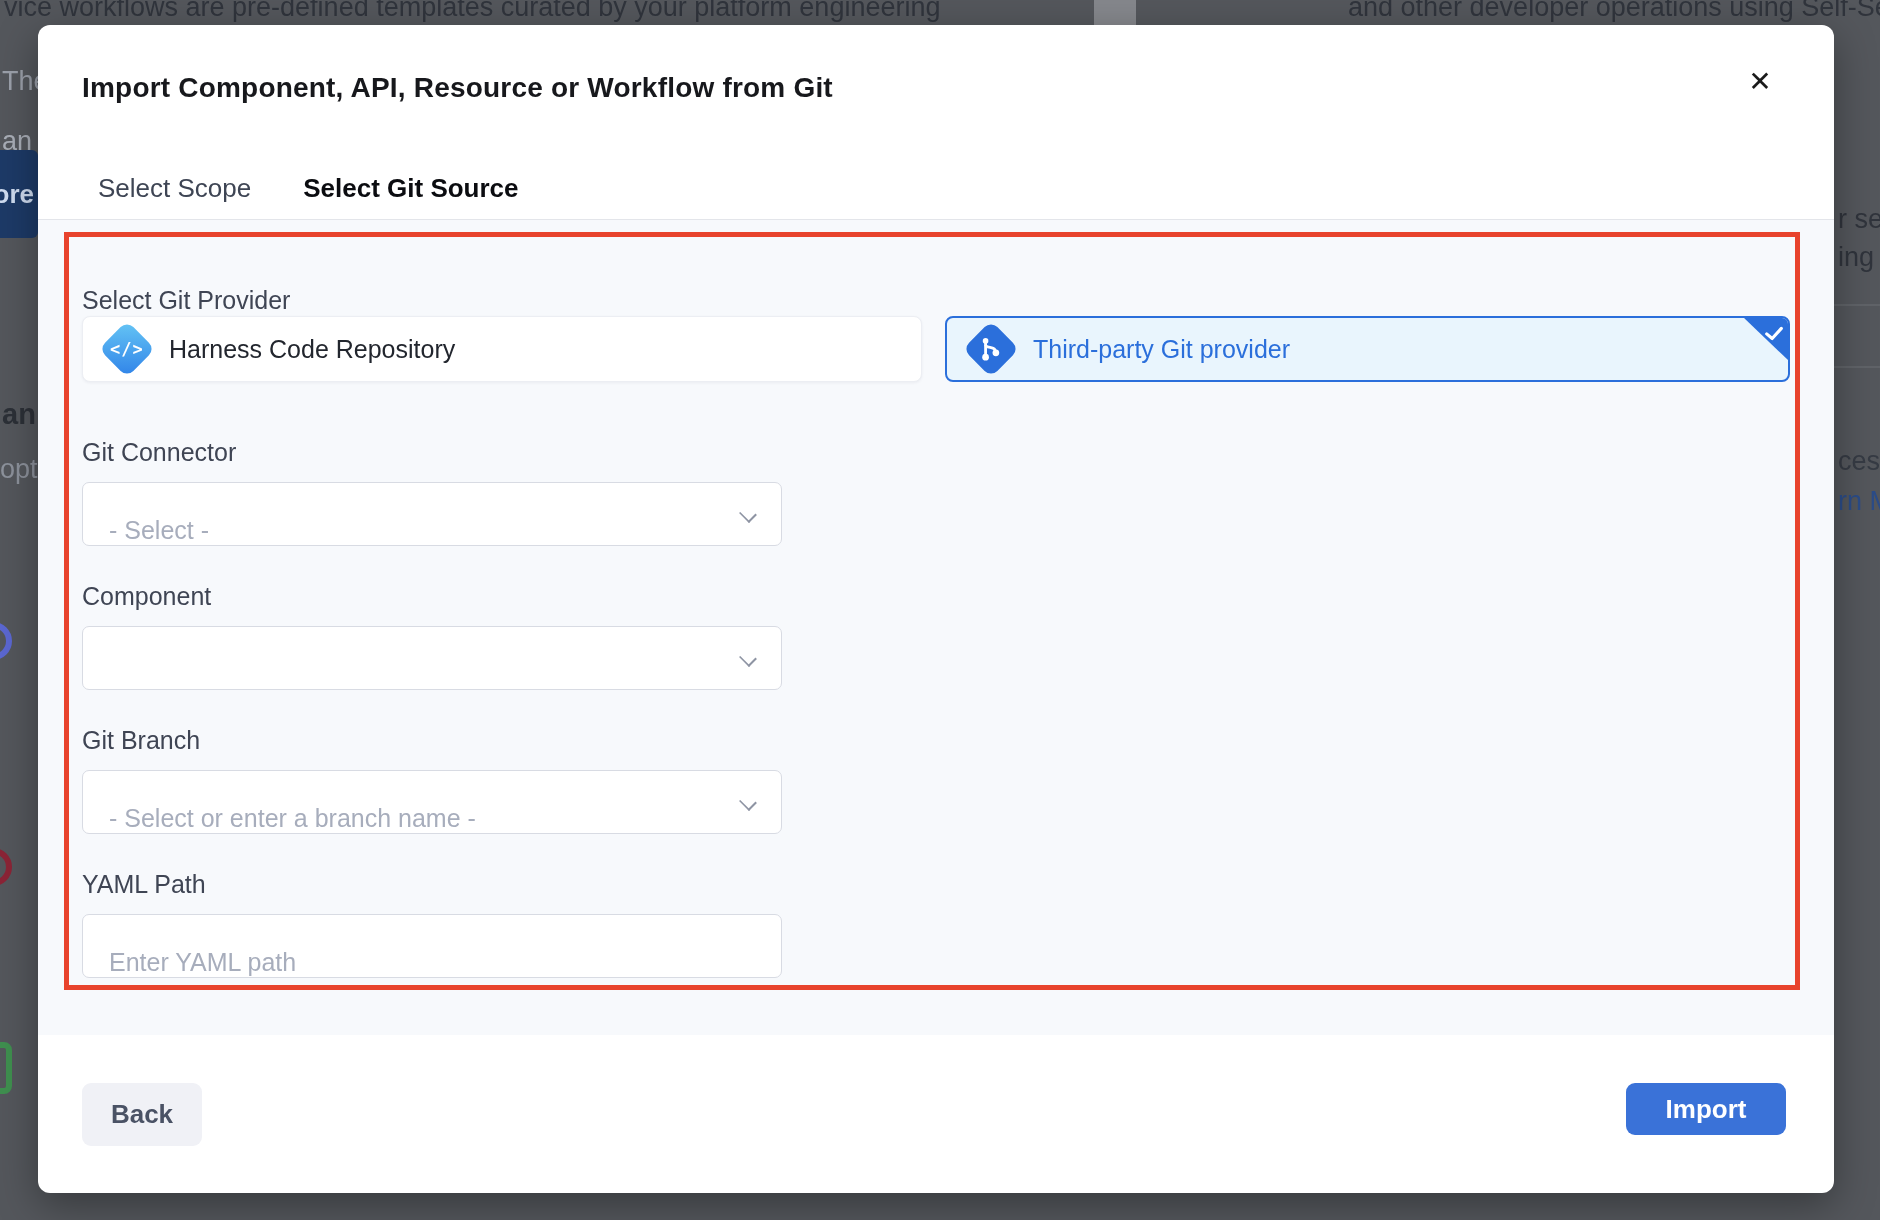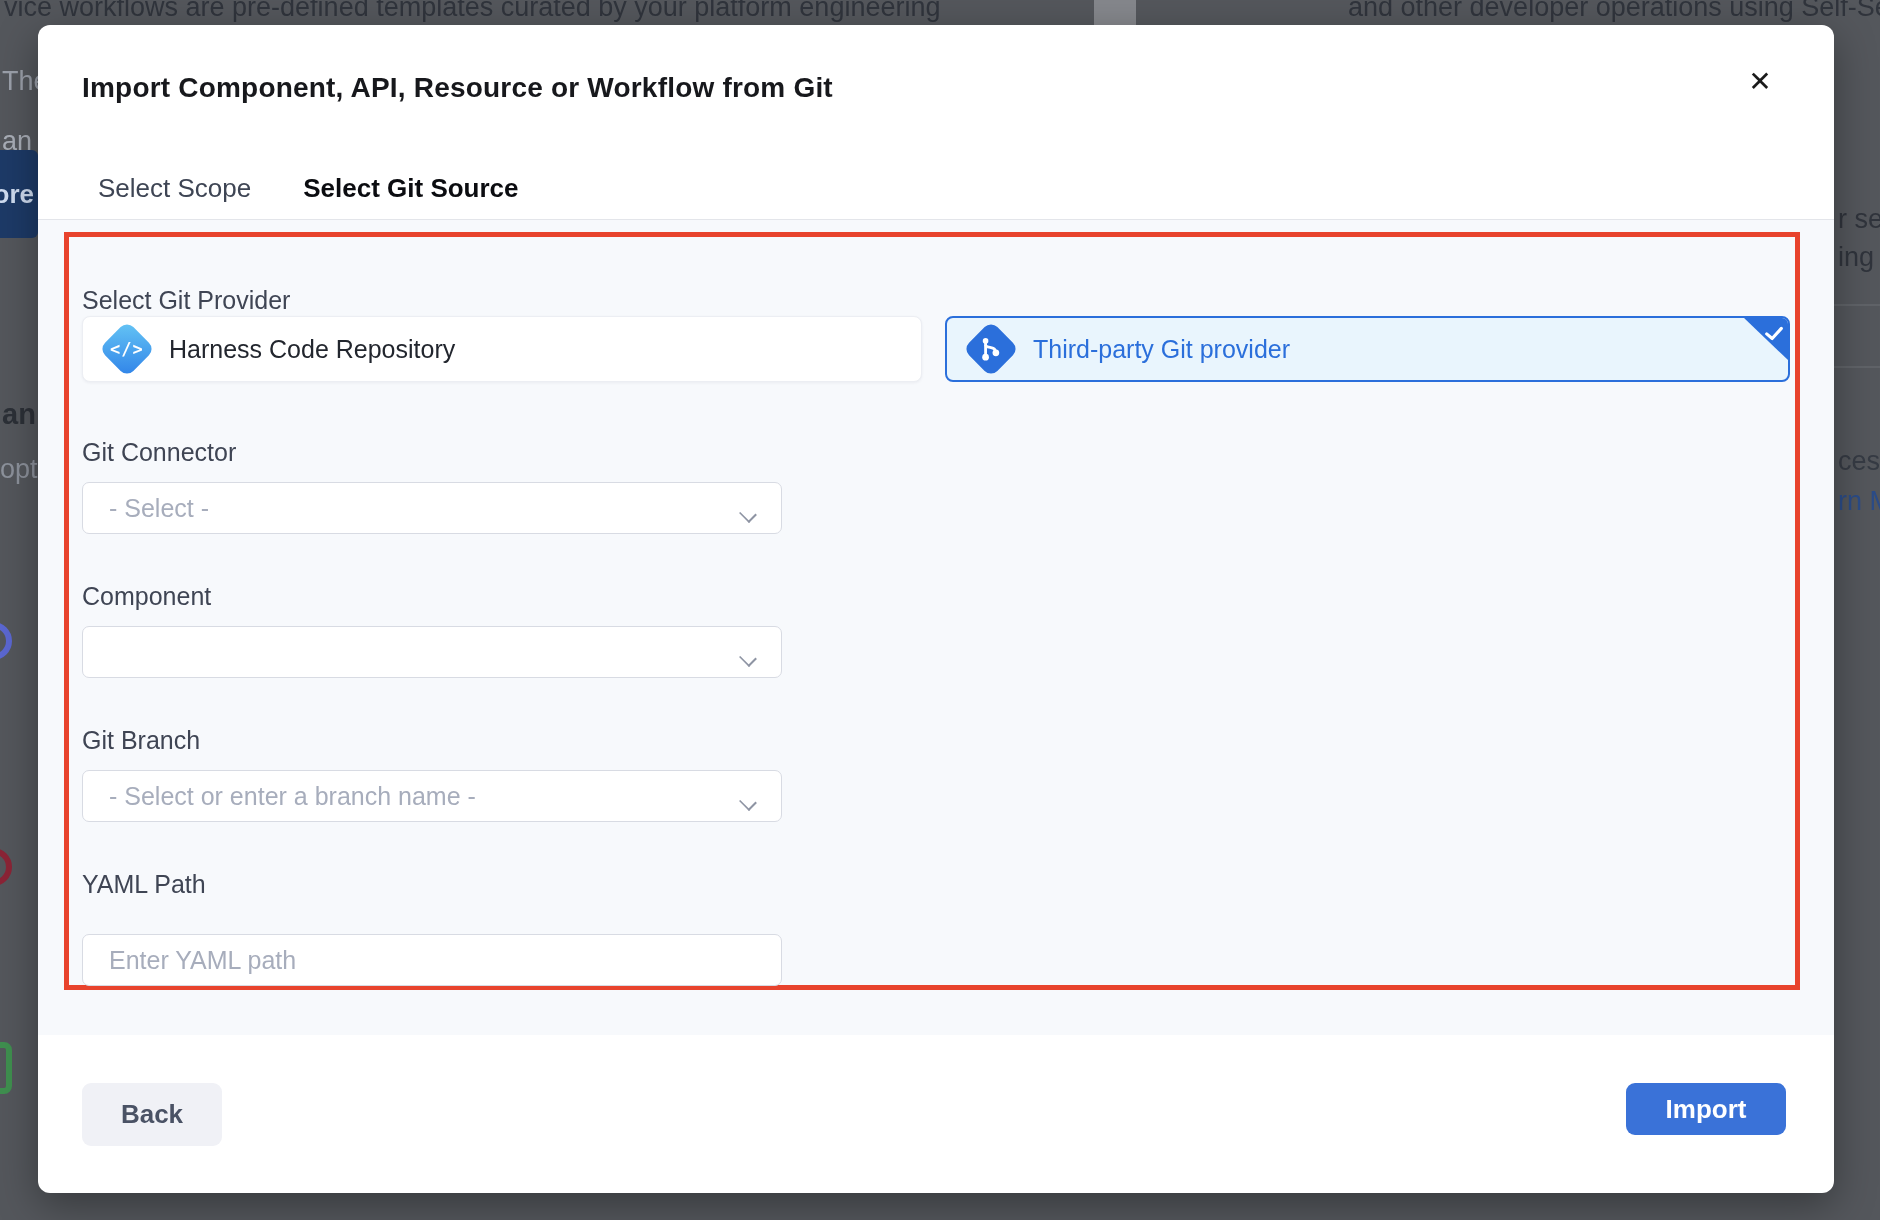--- a/index.html
+++ b/index.html
@@ -95,44 +95,44 @@
     display:flex; align-items:center; justify-content:center; flex:0 0 auto;
     margin-left:6px;
   }
   .diamond-code { background:linear-gradient(135deg,#66c6f5 0%,#2f82e8 100%); }
   .diamond-git { background:#2b6fdb; }
   .diamond > .inner { transform:rotate(-45deg); display:flex; align-items:center; justify-content:center; }
   .code-glyph { color:#fff; font-size:17px; font-weight:700; letter-spacing:1px; font-family:"DejaVu Sans Mono",monospace; }
 
   
   .select-box, .text-input {
-    position:absolute; left:44px; width:700px; height:52px;
+    position:absolute; left:44px; width:700px; height:64px;
     background:#fff; border:1px solid #d8dbe3; border-radius:7px;
-    display:flex; align-items:center; padding:0 26px;
+    display:flex; align-items:flex-end; padding:0 26px;
     font-size:25px; color:#a7adbc; cursor:pointer;
   }
-  .text-input { cursor:text;margin-top:20px; }
+  .text-input { cursor:text; }
   .text-input input {
     border:none; outline:none; width:100%; font-size:25px;
     font-family:"Liberation Sans","DejaVu Sans",sans-serif; background:transparent;
   }
   .text-input input::placeholder { color:#a7adbc; opacity:1; }
   .chevron {
     position:absolute; right:26px; top:24px; width:14px; height:14px;
     border-right:2.5px solid #8e94a3; border-bottom:2.5px solid #8e94a3;
     transform:rotate(45deg) scaleY(.8);
   }
 
   
   .btn {
     position:absolute; border:none; border-radius:9px; cursor:pointer;
     font-size:26px; font-weight:700;
     font-family:"Liberation Sans","DejaVu Sans",sans-serif;
   }
-  .btn-back { left:44px; top:1058px; width:140px; height:63px; background:#f0f1f6; color:#4a5265; }
+  .btn-back { left:44px; top:1058px; width:120px; height:63px; background:#f0f1f6; color:#4a5265; }
   .btn-import { right:48px; top:1058px; width:160px; height:52px; background:#3a72d8; color:#ffffff; }
 </style>
 </head>
 <body>
 
 <div class="top-band">
   <span class="bg-frag" style="left:4px; top:-8px;">vice workflows are pre-defined templates curated by your platform engineering</span>
   <span class="bg-frag" style="left:1348px; top:-8px;">and other developer operations using Self-Ser</span>
   <div class="top-gap"></div>
 </div>

